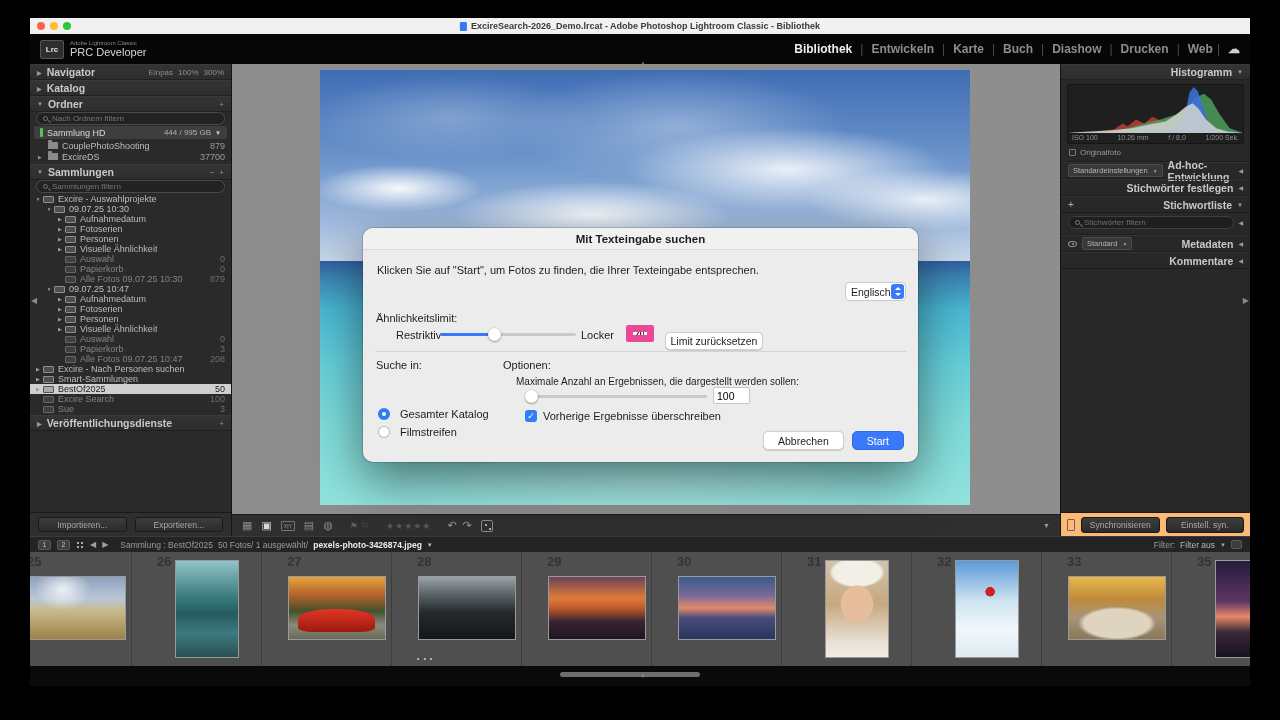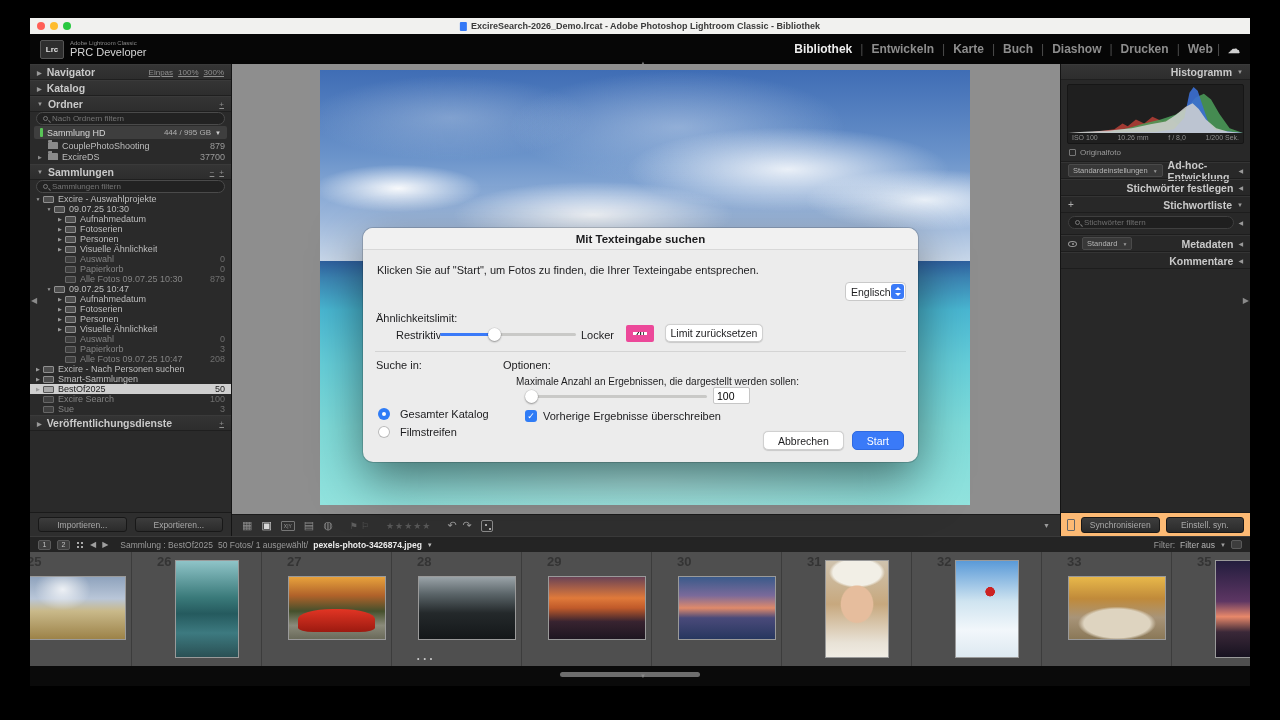--- a/index.html
+++ b/index.html
@@ -30,21 +30,21 @@
 
   
   .cols { display:flex; height:472px; }
   .leftcol { width:202px; background:#2a2a2a; border-right:1px solid #141414; display:flex; flex-direction:column; font-size:9px; color:#b4b4b4; }
   .centercol { flex:1; display:flex; flex-direction:column; background:#8e8e8e; position:relative; }
   .rightcol { width:190px; background:#282828; border-left:1px solid #141414; display:flex; flex-direction:column; font-size:9px; color:#b4b4b4; }
 
   .phead { height:16px; display:flex; align-items:center; padding:0 7px; background:linear-gradient(#343434,#2d2d2d); border-top:1px solid #3a3a3a; border-bottom:1px solid #1f1f1f; font-size:10.5px; font-weight:bold; color:#c9c9c9; gap:5px; }
   .phead .tri { font-size:6px; color:#9a9a9a; }
   .phead .spacer{flex:1}
-  .phead .hmini { font-weight:normal; font-size:8px; color:#8f8f8f;text-decoration:underline; }
+  .phead .hmini { font-weight:normal; font-size:8px; color:#8f8f8f; }
   .filterfield { margin:0 6px; height:13px; background:#222; border:1px solid #4a4a4a; border-radius:7px; color:#767676; font-size:8px; display:flex; align-items:center; gap:4px; padding:0 6px; }
   .mag { width:5px; height:5px; border:1px solid #777; border-radius:50%; position:relative; flex:none;}
   .mag::after{content:'';position:absolute;left:4px;top:4px;width:3px;height:1px;background:#777;transform:rotate(45deg);}
   .volrow { height:13px; background:#3e3e3e; display:flex; align-items:center; gap:4px; padding:0 6px; margin:1px 4px; border-radius:2px; color:#d6d6d6; }
   .led { width:3px; height:9px; background:#59c457; border-radius:1px; }
   .volsize { margin-left:auto; color:#b0b0b0; font-size:8px; }
   .volfilter { font-size:6px; color:#cfcfcf; }
   .folderrow { height:11px; display:flex; align-items:center; gap:4px; padding:0 6px 0 18px; color:#bdbdbd; }
   .fico { width:10px; height:7px; background:#8a8a8a; border-radius:1px 1px 0 0; position:relative; flex:none;}
   .fico::before{content:'';position:absolute;top:-2px;left:0;width:4px;height:2px;background:#8a8a8a;border-radius:1px 0 0 0;}
@@ -169,21 +169,21 @@
   .stepper::before{content:'';position:absolute;left:4.5px;top:3px;border-left:3px solid transparent;border-right:3px solid transparent;border-bottom:3.5px solid #fff;}
   .stepper::after{content:'';position:absolute;left:4.5px;bottom:3px;border-left:3px solid transparent;border-right:3px solid transparent;border-top:3.5px solid #fff;}
   .sim-label { position:absolute; left:13px; top:84px; }
   .sim-min { position:absolute; left:33px; top:101px; }
   .sim-max { position:absolute; left:218px; top:101px; }
   .slider { position:absolute; height:3px; background:#c9c9c7; border-radius:2px; }
   .slider .fill { position:absolute; left:0; top:0; height:3px; background:#3a7af8; border-radius:2px; }
   .slider .knob { position:absolute; top:-5px; width:13px; height:13px; background:#fff; border-radius:50%; box-shadow:0 1px 2px rgba(0,0,0,.35), 0 0 0 .5px rgba(0,0,0,.1); transform:translateX(-6px); }
   .sim-slider { left:77px; top:105px; width:136px; }
   .sim-value { position:absolute; left:263px; top:97px; width:28px; height:17px; background:#fff; border:7px solid #ec4899; border-radius:2px; font-size:12px; text-align:left; padding:0 3px; font-family:"Liberation Sans",sans-serif;}
-  .reset-btn { position:absolute; left:302px; top:96px; width:98px; height:18px; background:#fff; border:1px solid #d0d0d0; border-radius:5px; font-size:10.5px; color:#1d1d1f; box-shadow:0 .5px 1px rgba(0,0,0,.15); font-family:"Liberation Sans",sans-serif;}
+  .reset-btn { position:absolute; left:302px; top:104px; width:98px; height:18px; background:#fff; border:1px solid #d0d0d0; border-radius:5px; font-size:10.5px; color:#1d1d1f; box-shadow:0 .5px 1px rgba(0,0,0,.15); font-family:"Liberation Sans",sans-serif;}
   .dlg-div { position:absolute; left:12px; right:12px; top:123px; border-top:1px solid #d4d4d4; }
   .searchin-label { position:absolute; left:13px; top:131px; }
   .radio-row { position:absolute; left:15px; display:flex; align-items:center; gap:10px;margin-top:34px; }
   .radio { width:12px; height:12px; border-radius:50%; background:#fff; box-shadow:inset 0 0 0 1px #b9b9b9; }
   .radio.on { background:#2f7cf6; box-shadow:none; position:relative; }
   .radio.on::after{content:'';position:absolute;left:4px;top:4px;width:4px;height:4px;border-radius:50%;background:#fff;}
   .opt-label { position:absolute; left:140px; top:131px; }
   .maxres-label { position:absolute; left:153px; top:148px; font-size:10px; }
   .opt-slider { left:163px; top:167px; width:181px; }
   .maxres-value { position:absolute; left:350px; top:159px; width:37px; height:17px; background:#fff; border:1px solid #c6c6c6; border-radius:2px; font-size:10.5px; padding:0 3px; font-family:"Liberation Sans",sans-serif;}

